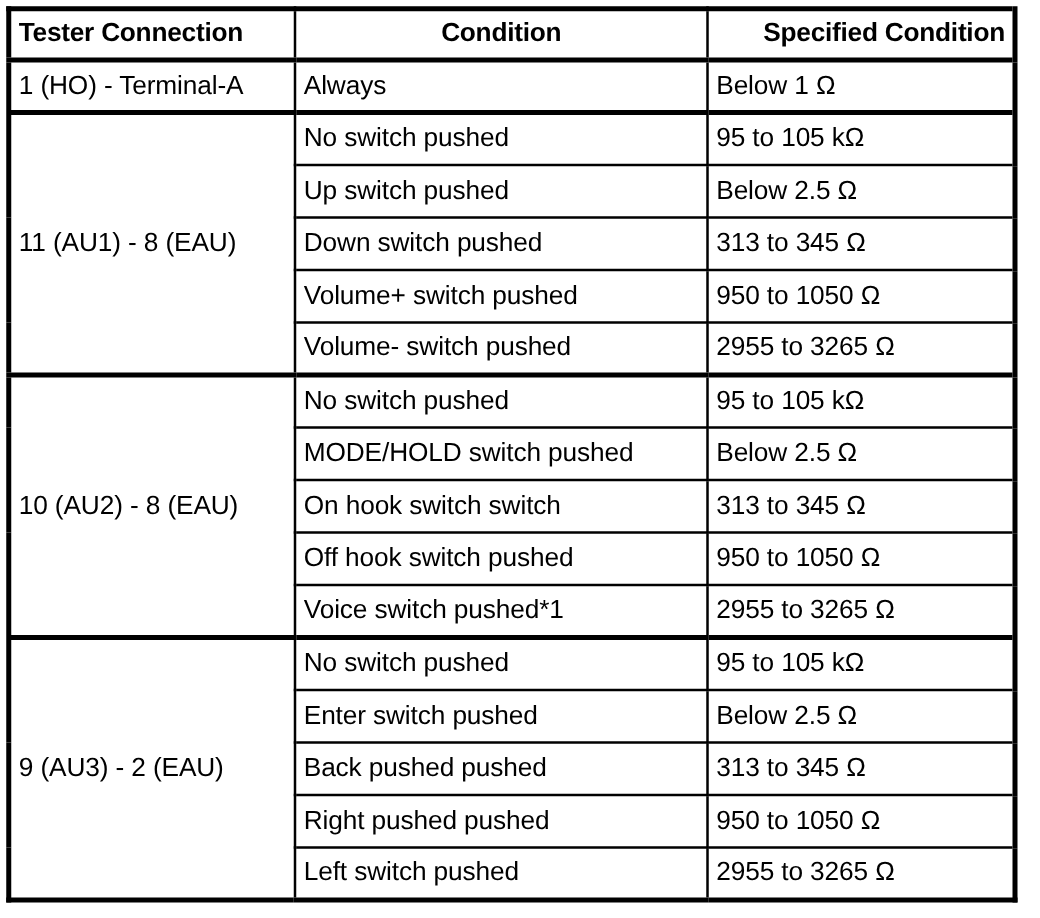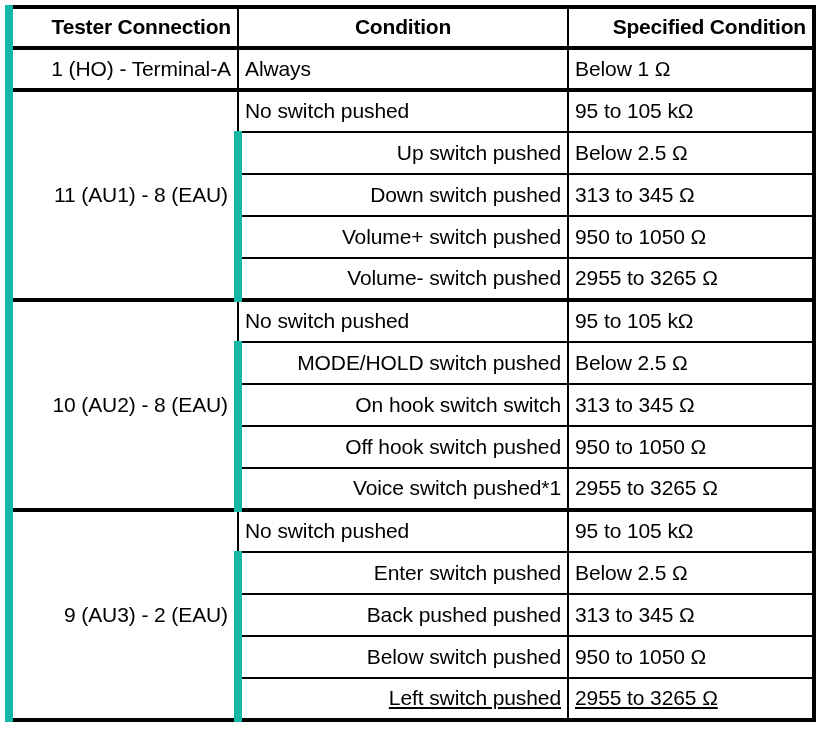--- a/index.html
+++ b/index.html
@@ -75,26 +75,24 @@
   }
 
   
   tr.group-start > td {
     border-top: 4px solid #000000;
   }
 
   
   tbody tr:last-child > td {
     border-bottom: 4px solid #000000;
-    text-decoration: underline;
   }
   tr > td:first-child,
   thead tr > th:first-child {
-    border-left: 8px solid #14b8a6;
-    text-align: right;
+    border-left: 2px solid #14b8a6;
   }
   tr > td:last-child,
   thead tr > th:last-child {
     border-right: 4px solid #000000;
   }
   thead tr > th {
     border-top: 4px solid #000000;
   }
 </style>
 </head>
@@ -169,21 +167,21 @@
         </tr>
         <tr>
           <td>Enter switch pushed</td>
           <td>Below 2.5 Ω</td>
         </tr>
         <tr>
           <td>Back pushed pushed</td>
           <td>313 to 345 Ω</td>
         </tr>
         <tr>
-          <td>Below switch pushed</td>
+          <td>Right pushed pushed</td>
           <td>950 to 1050 Ω</td>
         </tr>
         <tr>
           <td>Left switch pushed</td>
           <td>2955 to 3265 Ω</td>
         </tr>
       </tbody>
   </table>
 </div>
 

